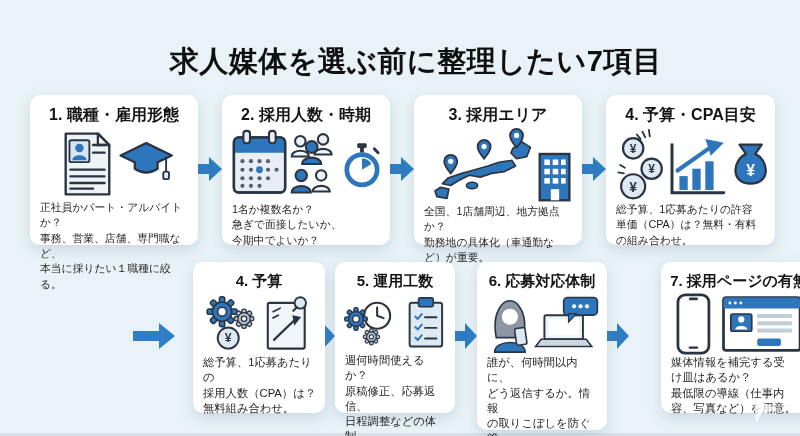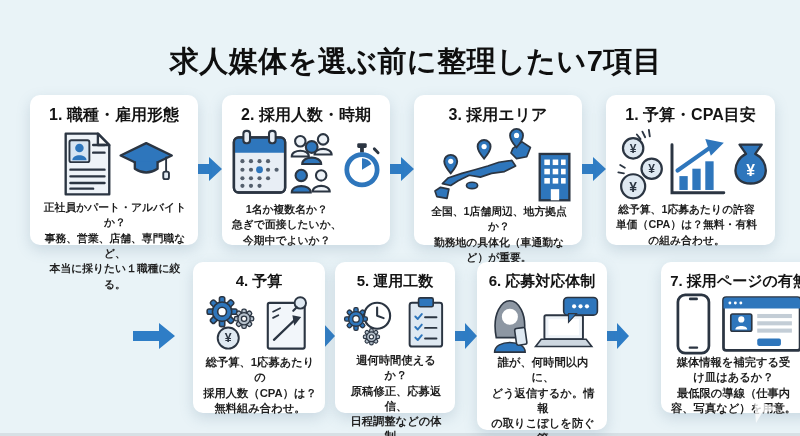--- a/index.html
+++ b/index.html
@@ -17,22 +17,22 @@
     box-shadow:0 5px 14px rgba(90,125,150,.22);
     display:flex;flex-direction:column;align-items:center;
     padding:9px 8px 17px;box-sizing:border-box;z-index:2;
   }
   .card .ctitle{
     margin:1px 0 2px;font-size:16px;font-weight:900;color:#141414;white-space:nowrap;
   }
   .row2 .ctitle{font-size:15px;}
   .icons{flex:1;display:flex;align-items:center;justify-content:center;width:100%;}
   .cbody{
-    font-size:10.8px;font-weight:700;color:#1f1f1f;line-height:1.42;
-    white-space:pre-line;align-self:flex-start;text-align:center;padding-left:2px;
+    font-size:10.8px;font-weight:400;color:#1f1f1f;line-height:1.42;
+    white-space:pre-line;align-self:flex-start;text-align:left;padding-left:2px;
   }
   .row2 .cbody{font-size:11.3px;line-height:1.35;}
   .arrow{position:absolute;z-index:1;}
   .bottom-strip{position:absolute;left:0;bottom:0;width:800px;height:3px;background:#d7e0e5;}
   .cursor{position:absolute;z-index:5;opacity:.9;}
   text.yen{font-weight:900;font-family:"Liberation Sans","DejaVu Sans",sans-serif;}
 </style>
 </head>
 <body>
 
@@ -165,21 +165,21 @@
   <div class="cbody">全国、1店舗周辺、地方拠点か？
 勤務地の具体化（車通勤な
 ど）が重要。</div>
 </div>
 
 <svg class="arrow" style="left:580px;top:157px;" width="26" height="24" viewBox="0 0 26 24">
   <polygon points="0,7 13,7 13,0 26,12 13,24 13,17 0,17" fill="#2e7dc6"></polygon>
 </svg>
 
 <div class="card row1" style="left:606px;top:95px;width:169px;height:150px;">
-  <div class="ctitle">1. 予算・CPA目安</div>
+  <div class="ctitle">4. 予算・CPA目安</div>
   <div class="icons">
     <svg width="154" height="74" viewBox="0 0 164 80">
       <g>
         <path d="M30 4 l3 6 M37 2 l1 7 M24 7 l4 5" stroke="#2b3542" stroke-width="2" stroke-linecap="round"></path>
         <circle cx="20" cy="22" r="11" fill="#dfe9f2" stroke="#2b3542" stroke-width="2.4"></circle>
         <text class="yen" x="20" y="27" font-size="13" fill="#2b3542" text-anchor="middle">¥</text>
         <circle cx="40" cy="44" r="11" fill="#dfe9f2" stroke="#2b3542" stroke-width="2.4"></circle>
         <text class="yen" x="40" y="49" font-size="13" fill="#2b3542" text-anchor="middle">¥</text>
         <circle cx="20" cy="63" r="13" fill="#dfe9f2" stroke="#2b3542" stroke-width="2.4"></circle>
         <text class="yen" x="20" y="69" font-size="15" fill="#2b3542" text-anchor="middle">¥</text>

